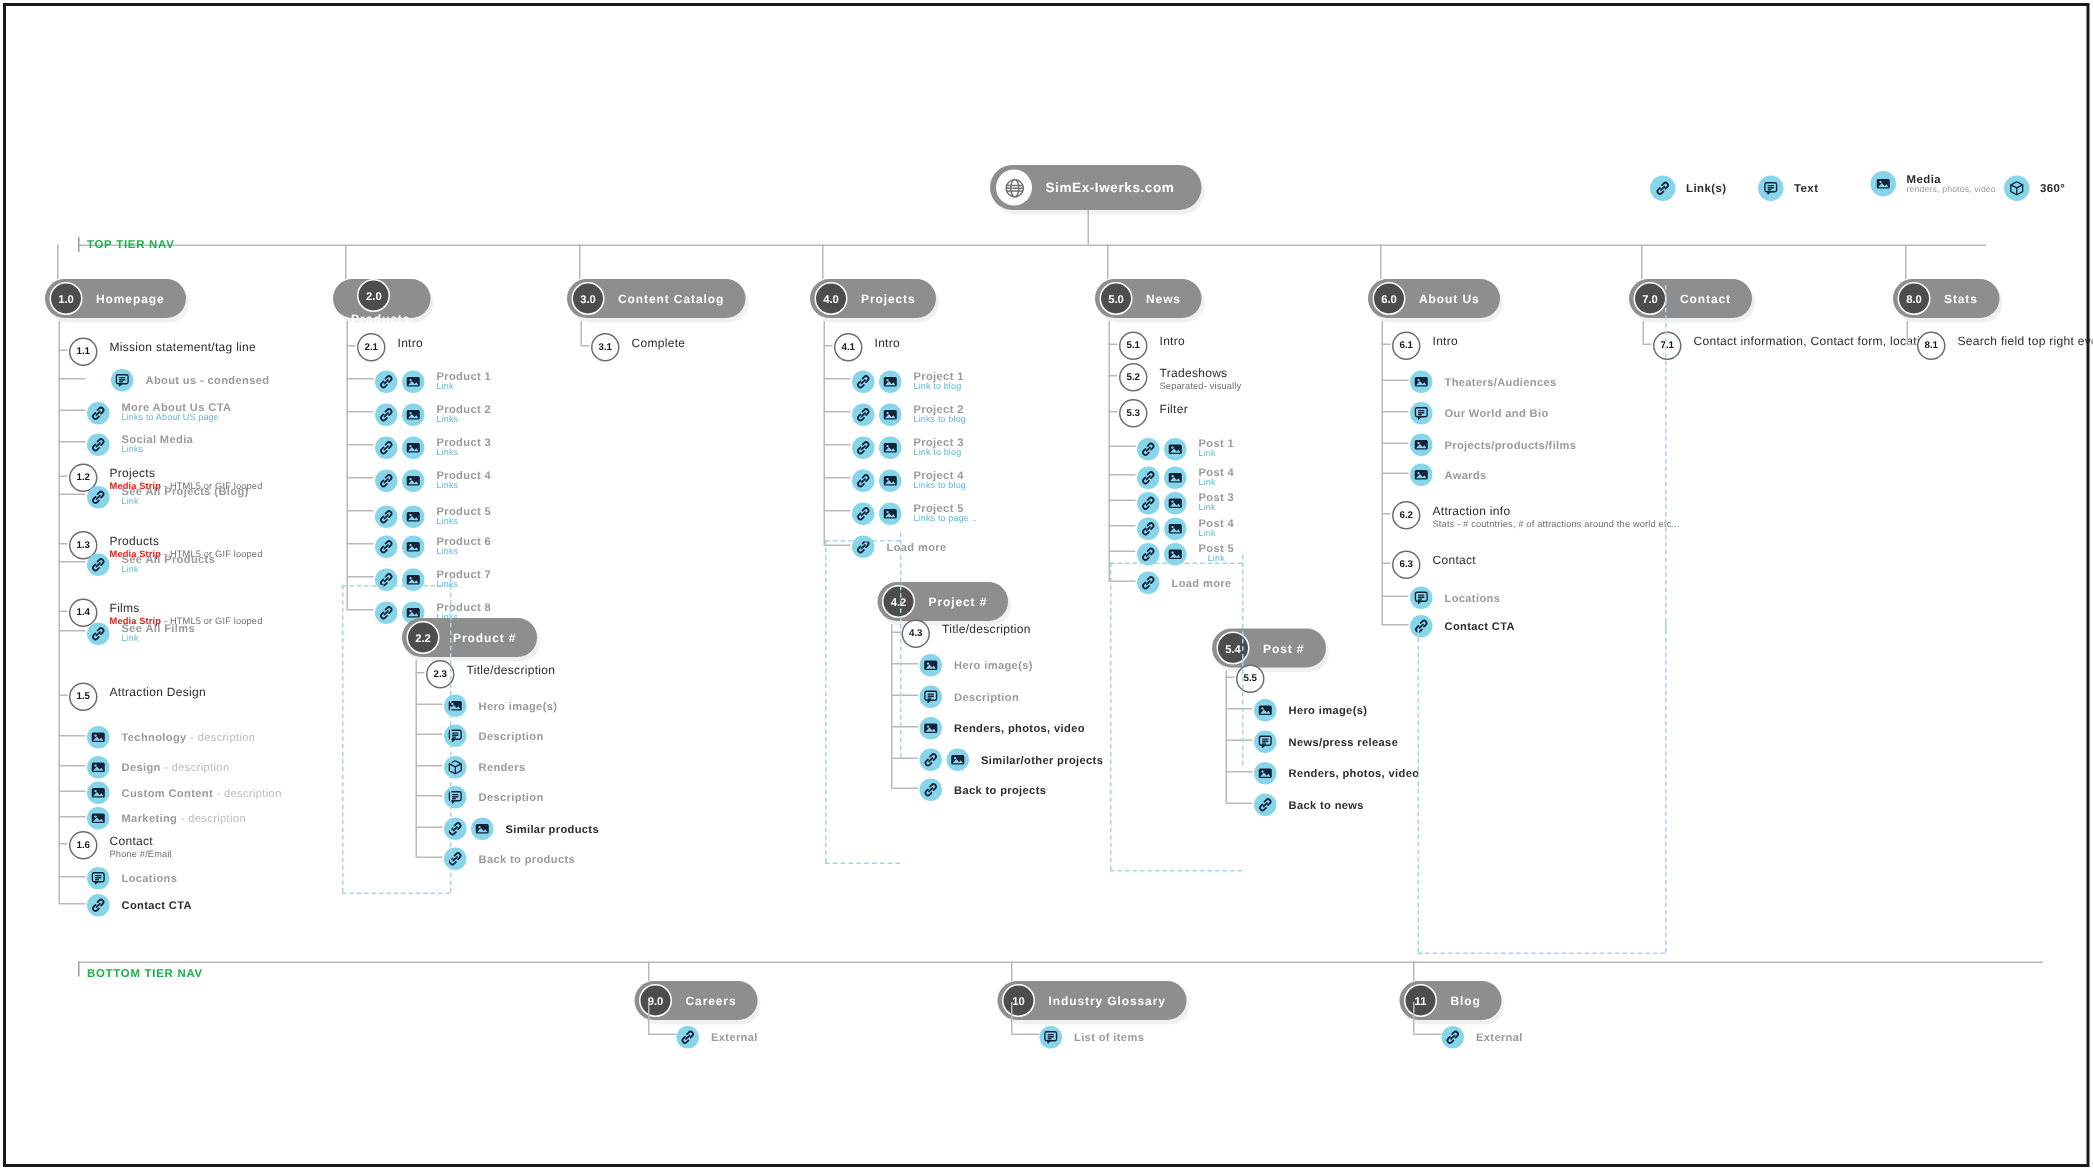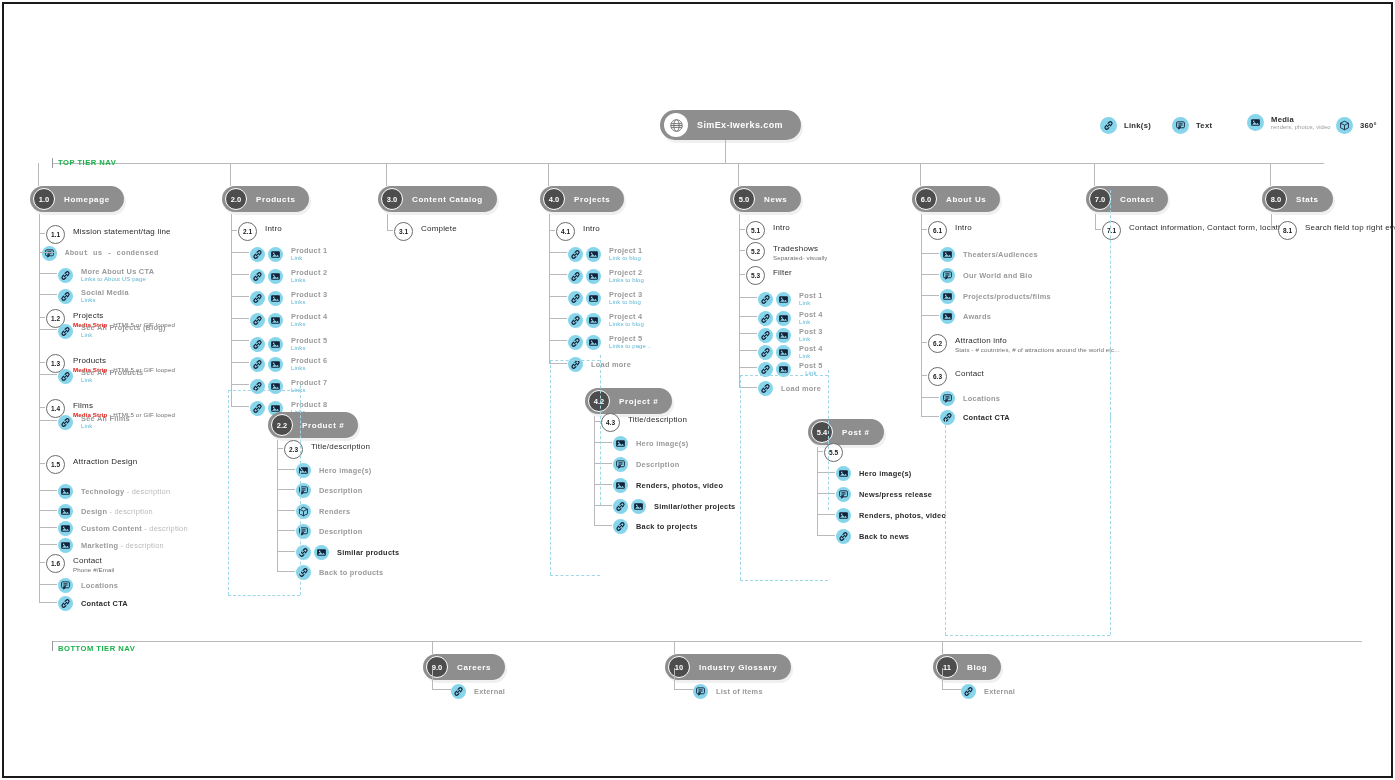--- a/index.html
+++ b/index.html
@@ -167,21 +167,21 @@
       <span class="badge">1.0</span>
       <span class="plabel">Homepage</span>
     </div>
     <div class="numnode" style="left: 46px; top: 227px;">
       <span class="circ">1.1</span>
       <div class="ntext">
         <div class="ntitle">Mission statement/tag line</div>
       </div>
     </div>
     <div class="ln lnh" style="left: 39px; top: 233px; width: 6px; height: 1px;"></div>
-    <div class="leaf" style="left: 42px; top: 246px; font-family: Liberation Mono, monospace;">
+    <div class="leaf" style="left: 74px; top: 246px;">
       <span class="ico">
         <svg width="11" height="11" viewBox="0 0 24 24">
           <g fill="none" stroke="#152238" stroke-width="2" stroke-linejoin="round">
             <rect x="3.5" y="4" width="17" height="13" rx="2.4"></rect>
             <path d="M8 20 L8 16.8 L11.6 16.8 Z"></path>
             <path d="M7.5 8.2 H16.5 M7.5 11.2 H16.5 M7.5 14 H13"></path>
           </g>
         </svg>
       </span>
       <div class="ltext">
@@ -400,21 +400,21 @@
             <path d="M13 16.5 L10.5 19 a3.6 3.6 0 0 1 -5.1 -5.1 L8 11.4"></path>
           </g>
         </svg>
       </span>
       <div class="ltext">
         <div class="ltitle dark">Contact CTA</div>
       </div>
     </div>
     <div class="ln lnh" style="left: 39px; top: 602px; width: 18px; height: 1px;"></div>
     <div class="ln lnv" style="left: 39px; top: 214px; width: 1px; height: 388px;"></div>
-    <div class="pill" style="left: 222px; top: 186px;">
+    <div class="pill" style="left: 222px; top: 186px; flex-direction: column;">
       <span class="badge">2.0</span>
       <span class="plabel">Products</span>
     </div>
     <div class="numnode" style="left: 238px; top: 224px;">
       <span class="circ">2.1</span>
       <div class="ntext">
         <div class="ntitle">Intro</div>
       </div>
     </div>
     <div class="ln lnh" style="left: 231px; top: 230px; width: 6px; height: 1px;"></div>

